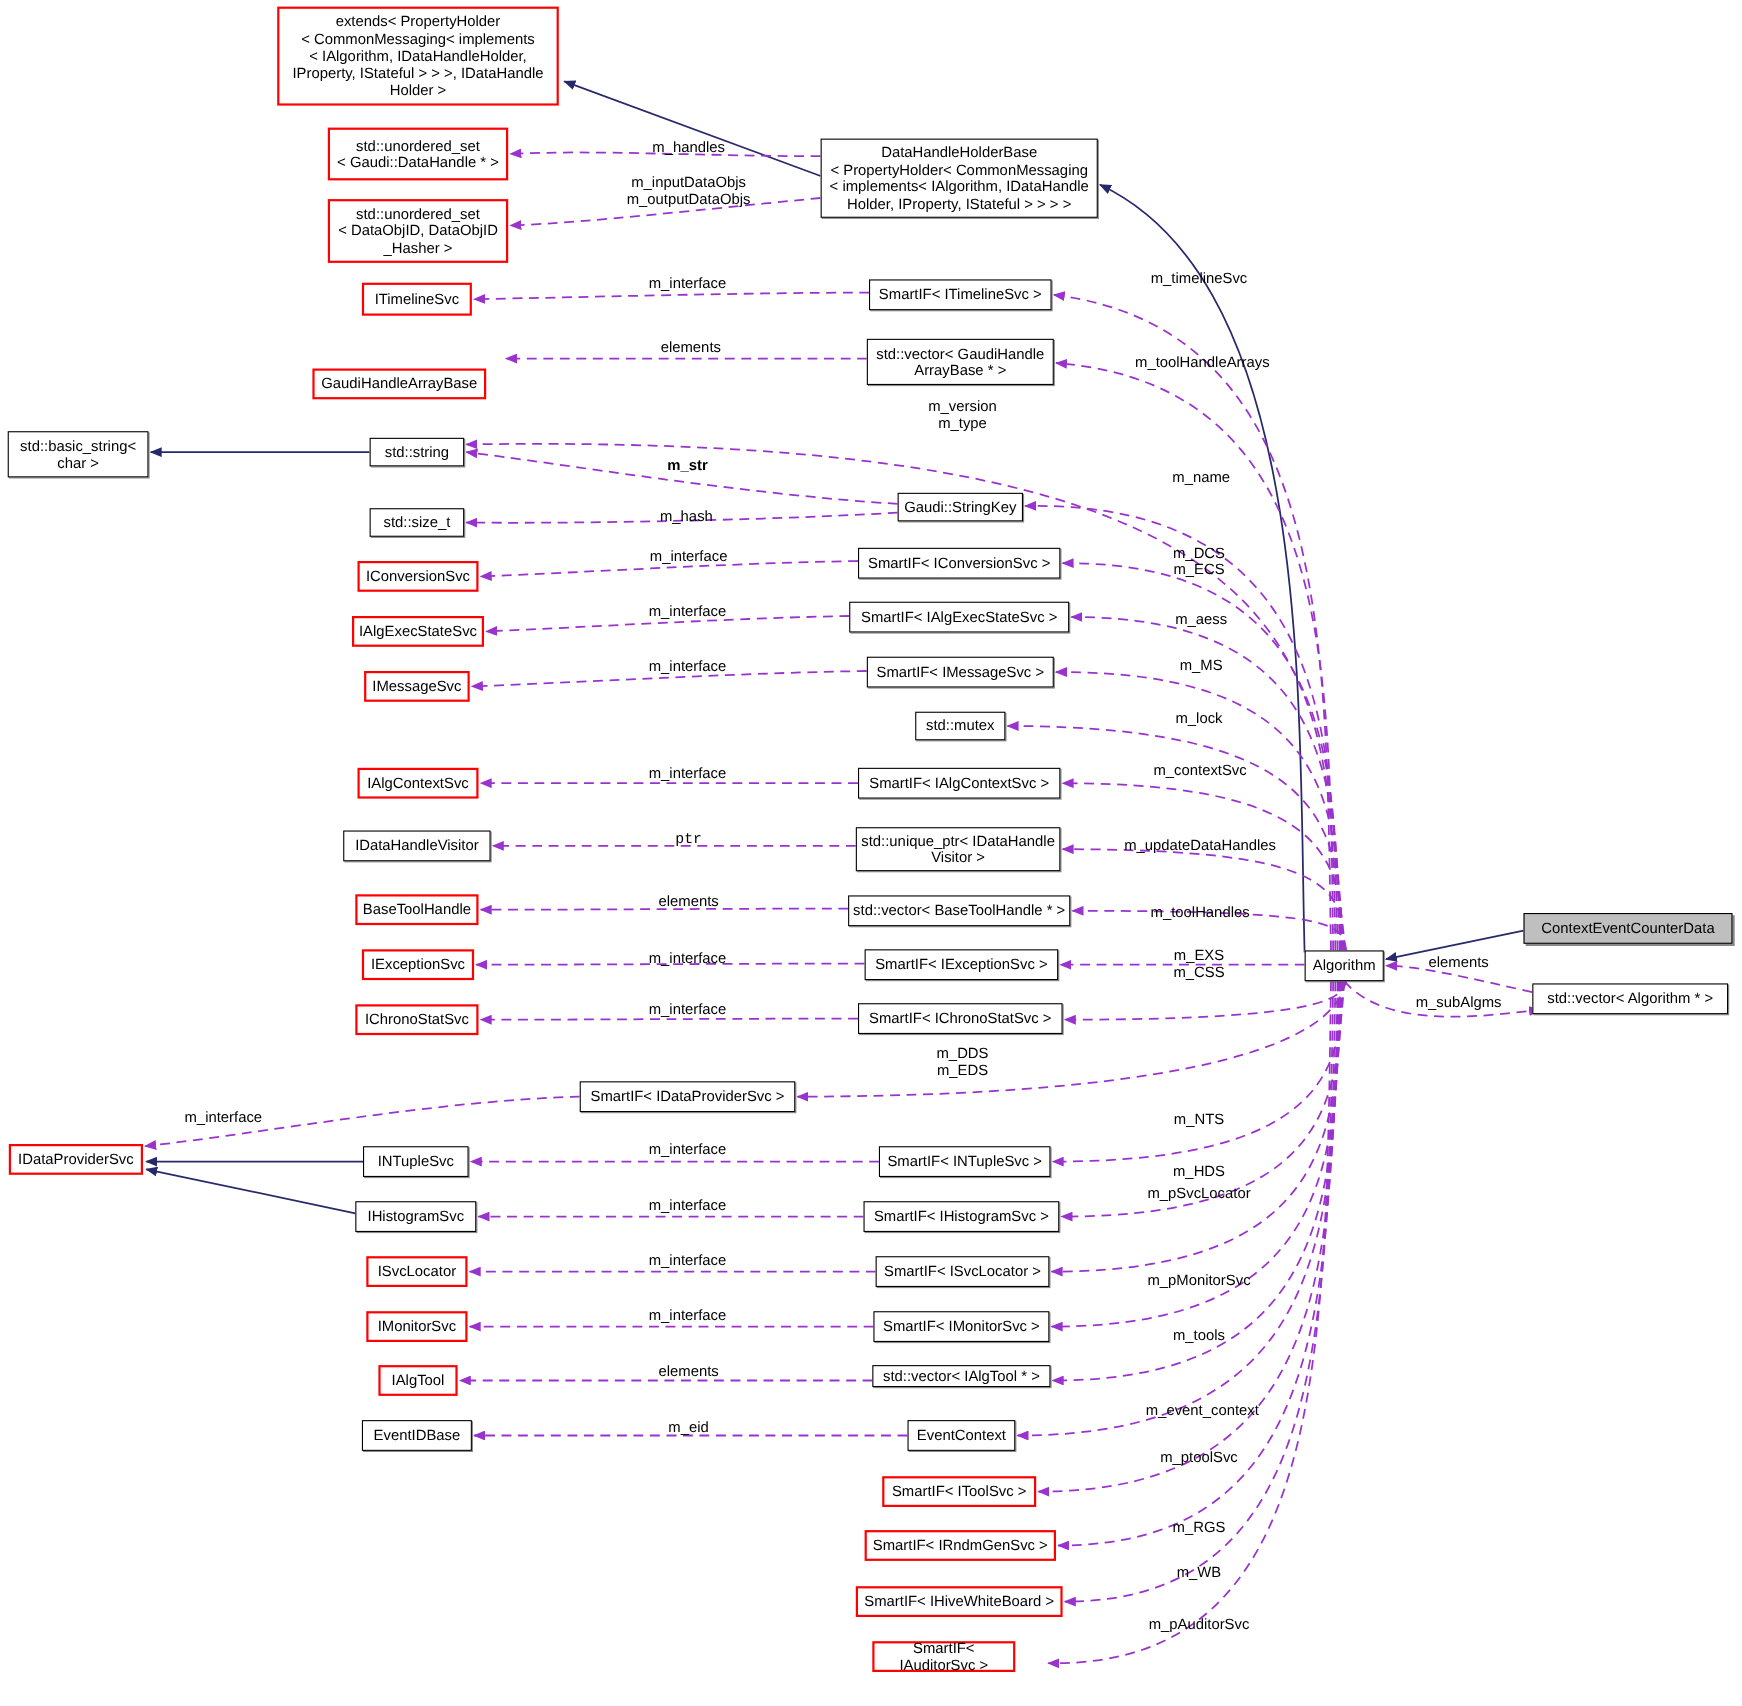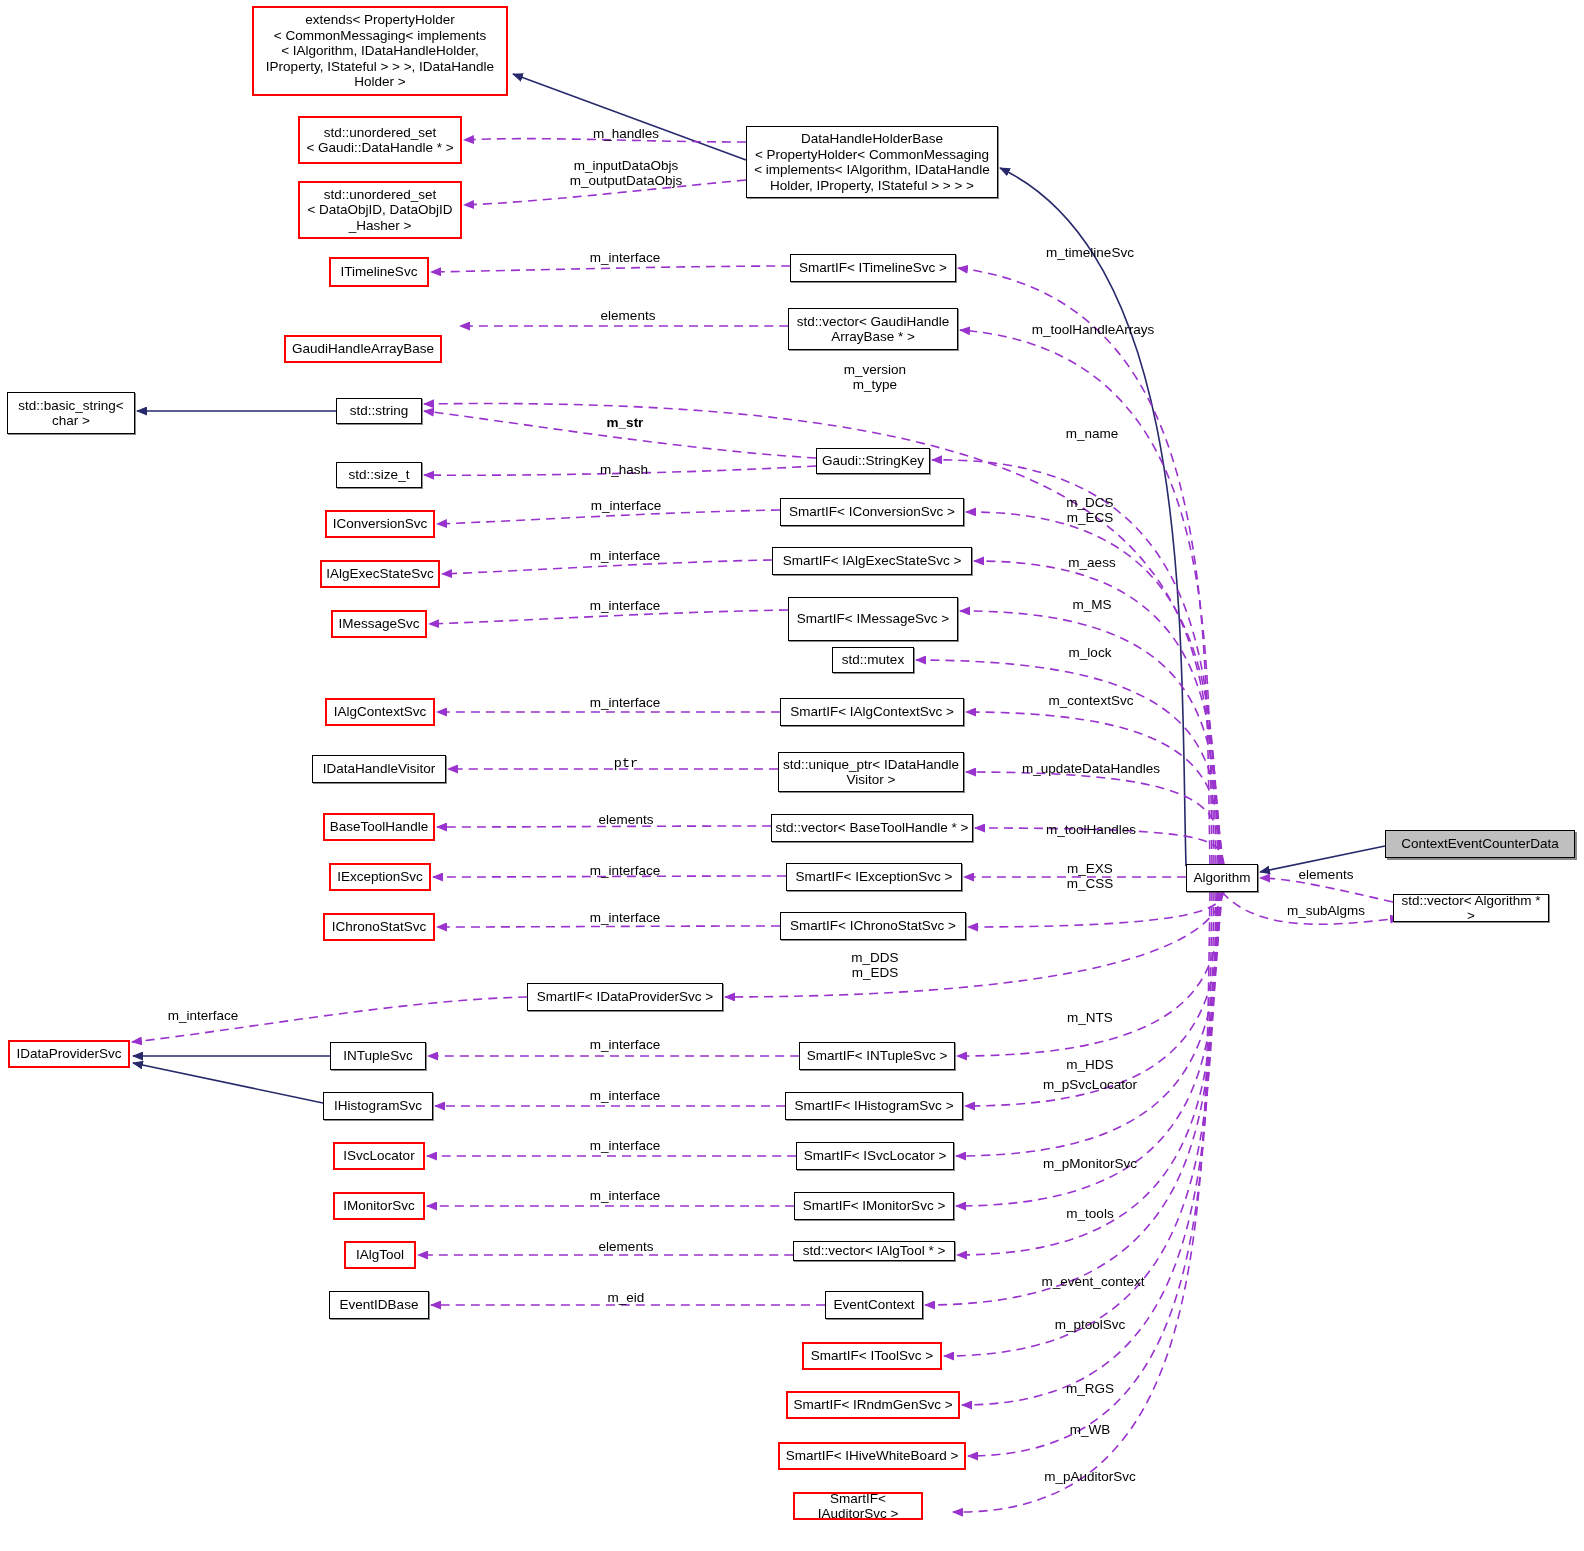--- a/index.html
+++ b/index.html
@@ -134,21 +134,21 @@
       <div class="node plain" style="left: 7px; top: 392px; width: 128px; height: 42px;">std::basic_string&lt;
 char &gt;</div>
       <div class="node plain" style="left: 336px; top: 398px; width: 86px; height: 26px;">std::string</div>
       <div class="node plain" style="left: 336px; top: 462px; width: 86px; height: 26px;">std::size_t</div>
       <div class="node plain" style="left: 816px; top: 448px; width: 114px; height: 26px;">Gaudi::StringKey</div>
       <div class="node red" style="left: 325px; top: 510px; width: 110px; height: 28px;">IConversionSvc</div>
       <div class="node plain" style="left: 780px; top: 498px; width: 184px; height: 28px;">SmartIF&lt; IConversionSvc &gt;</div>
       <div class="node red" style="left: 320px; top: 560px; width: 120px; height: 28px;">IAlgExecStateSvc</div>
       <div class="node plain" style="left: 772px; top: 547px; width: 200px; height: 28px;">SmartIF&lt; IAlgExecStateSvc &gt;</div>
       <div class="node red" style="left: 331px; top: 610px; width: 96px; height: 28px;">IMessageSvc</div>
-      <div class="node plain" style="left: 788px; top: 597px; width: 170px; height: 44px;">SmartIF&lt; IMessageSvc &gt;</div>
+      <div class="node plain" style="left: 788px; top: 597px; width: 170px; height: 28px;">SmartIF&lt; IMessageSvc &gt;</div>
       <div class="node plain" style="left: 832px; top: 647px; width: 82px; height: 26px;">std::mutex</div>
       <div class="node red" style="left: 325px; top: 698px; width: 110px; height: 28px;">IAlgContextSvc</div>
       <div class="node plain" style="left: 780px; top: 698px; width: 184px; height: 28px;">SmartIF&lt; IAlgContextSvc &gt;</div>
       <div class="node plain" style="left: 312px; top: 755px; width: 134px; height: 28px;">IDataHandleVisitor</div>
       <div class="node plain" style="left: 778px; top: 752px; width: 186px; height: 40px;">std::unique_ptr&lt; IDataHandle
 Visitor &gt;</div>
       <div class="node red" style="left: 323px; top: 813px; width: 112px; height: 28px;">BaseToolHandle</div>
       <div class="node plain" style="left: 771px; top: 814px; width: 202px; height: 28px;">std::vector&lt; BaseToolHandle * &gt;</div>
       <div class="node red" style="left: 329px; top: 863px; width: 102px; height: 28px;">IExceptionSvc</div>
       <div class="node plain" style="left: 786px; top: 863px; width: 176px; height: 28px;">SmartIF&lt; IExceptionSvc &gt;</div>
@@ -167,21 +167,21 @@
       <div class="node red" style="left: 344px; top: 1241px; width: 72px; height: 28px;">IAlgTool</div>
       <div class="node plain" style="left: 793px; top: 1241px; width: 162px; height: 20px;">std::vector&lt; IAlgTool * &gt;</div>
       <div class="node plain" style="left: 329px; top: 1291px; width: 100px; height: 28px;">EventIDBase</div>
       <div class="node plain" style="left: 825px; top: 1291px; width: 98px; height: 28px;">EventContext</div>
       <div class="node red" style="left: 802px; top: 1342px; width: 140px; height: 28px;">SmartIF&lt; IToolSvc &gt;</div>
       <div class="node red" style="left: 786px; top: 1391px; width: 174px; height: 28px;">SmartIF&lt; IRndmGenSvc &gt;</div>
       <div class="node red" style="left: 778px; top: 1442px; width: 188px; height: 28px;">SmartIF&lt; IHiveWhiteBoard &gt;</div>
       <div class="node red" style="left: 793px; top: 1492px; width: 130px; height: 28px;">SmartIF&lt; IAuditorSvc &gt;</div>
       <div class="node plain" style="left: 1186px; top: 864px; width: 72px; height: 28px;">Algorithm</div>
       <div class="node grey" style="left: 1385px; top: 830px; width: 190px; height: 28px;">ContextEventCounterData</div>
-      <div class="node plain" style="left: 1393px; top: 894px; width: 156px; height: 28px;">std::vector&lt; Algorithm * &gt;</div>
+      <div class="node plain" style="left: 1393px; top: 894px; width: 178px; height: 28px;">std::vector&lt; Algorithm * &gt;</div>
     </div>
   <div id="labels-layer">
       <div class="elabel" style="left: 626px; top: 126px;">m_handles</div>
       <div class="elabel" style="left: 626px; top: 158px;">m_inputDataObjs
 m_outputDataObjs</div>
       <div class="elabel" style="left: 625px; top: 250px;">m_interface</div>
       <div class="elabel" style="left: 628px; top: 308px;">elements</div>
       <div class="elabel" style="left: 875px; top: 362px;">m_version
 m_type</div>
       <div class="elabel" style="left: 625px; top: 415px; font-weight: bold;">m_str</div>

